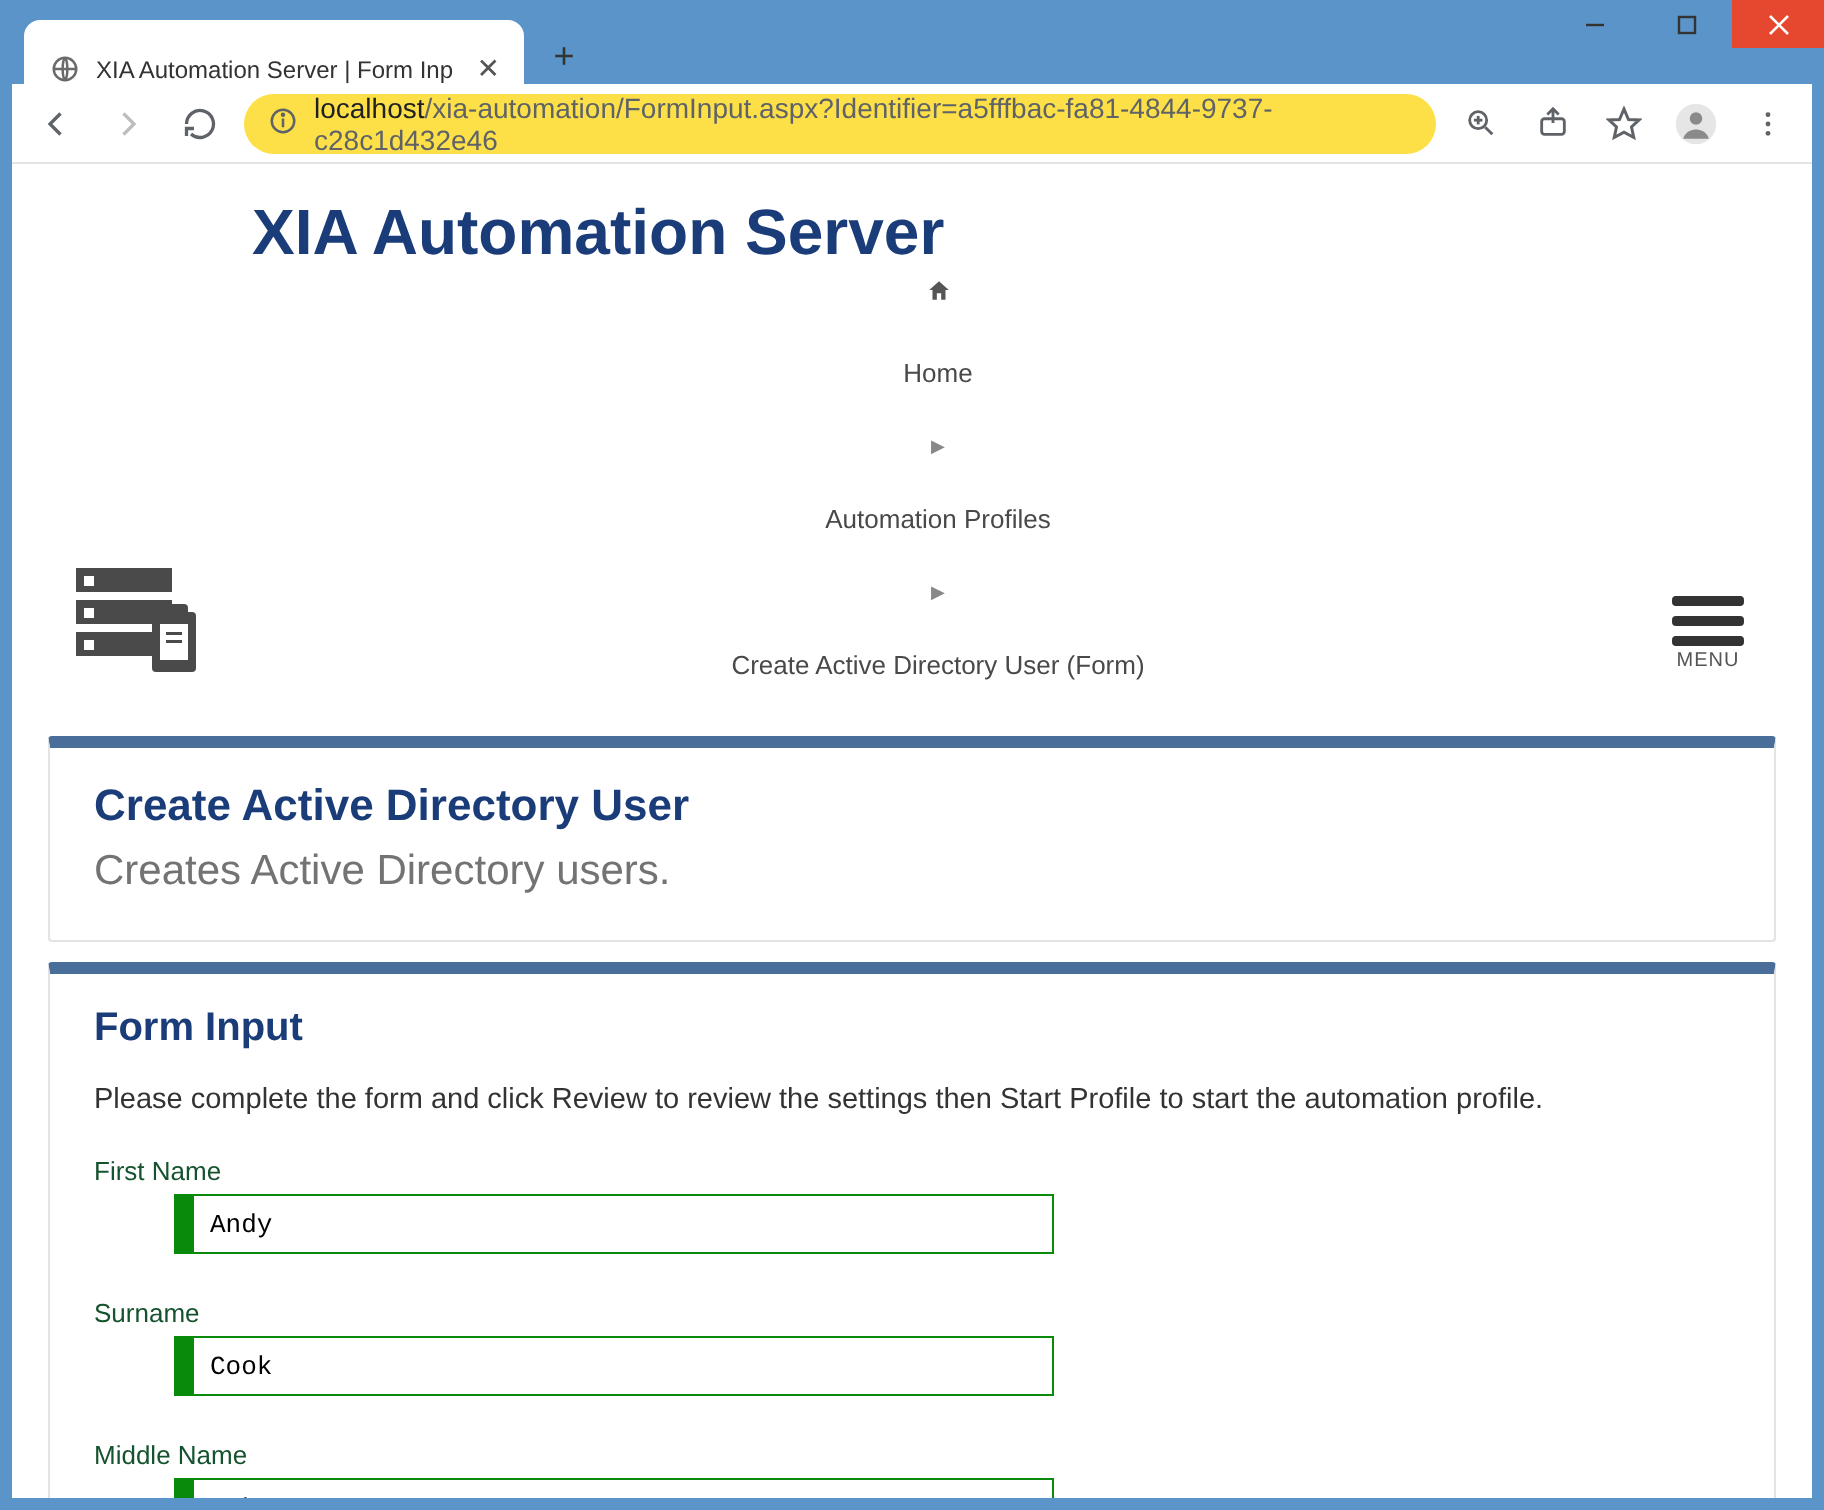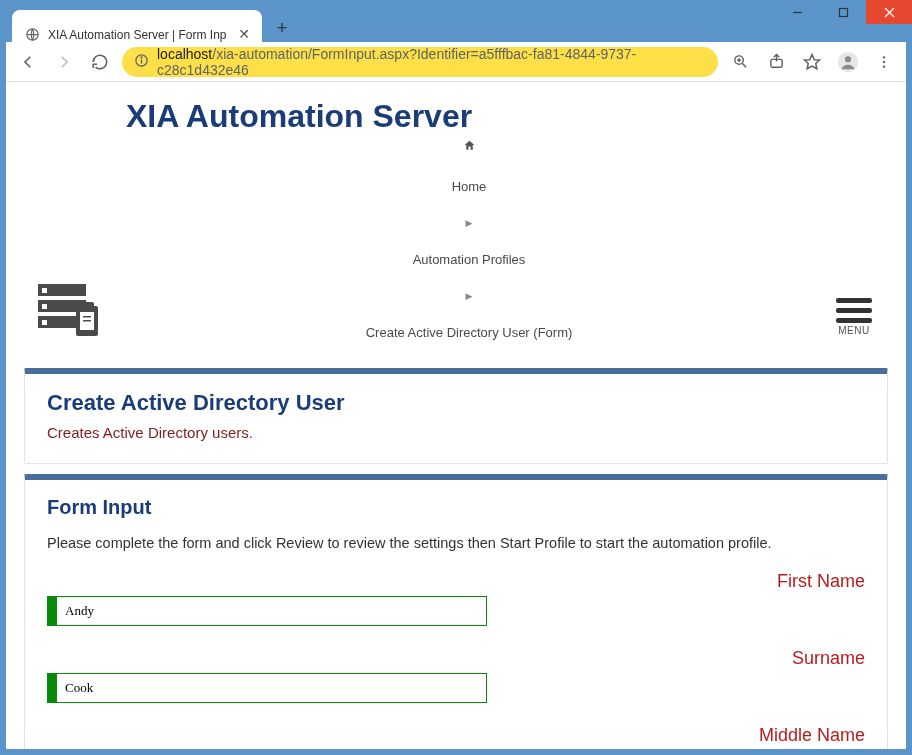--- a/index.html
+++ b/index.html
@@ -167,53 +167,53 @@
       background: #fff;
       padding: 16px 22px 22px;
     }
     .page-heading {
       font-size: 22px;
       font-weight: 700;
       color: #1a3d7a;
       margin-bottom: 8px;
     }
     .page-desc {
-      font-size: 15px;
-      color: #7f1d1d;
+      font-size: 21px;
+      color: #737373;
     }
     .section-heading {
       font-size: 20px;
       font-weight: 700;
       color: #1a3d7a;
       margin-bottom: 16px;
     }
     .section-desc {
       font-size: 14.5px;
       color: #333;
       margin-bottom: 20px;
     }
     .form-row { margin-bottom: 22px; }
     .form-label {
-      font-size: 18px;
-      color: #b91c1c;
+      font-size: 13px;
+      color: #14532d;
       display: block;
       margin-bottom: 4px;
-      text-align: right;
     }
     .input-wrap { position: relative; width: 440px; }
     .input-wrap input {
       width: 100%;
       height: 30px;
       border: 1px solid #0a8a0a;
       border-left: 10px solid #0a8a0a;
       padding: 0 8px;
       font-size: 13px;
       color: #000;
       outline: none;
-      font-family: Liberation Serif, serif;
+      font-family: Liberation Mono, monospace;
+      margin-left: 40px;
     }
     .review-btn {
       margin-top: 22px;
       width: 150px;
       height: 40px;
       background: #fff;
       border: 1px solid #1a3d7a;
       color: #1a3d7a;
       font-size: 14px;
       cursor: pointer;

